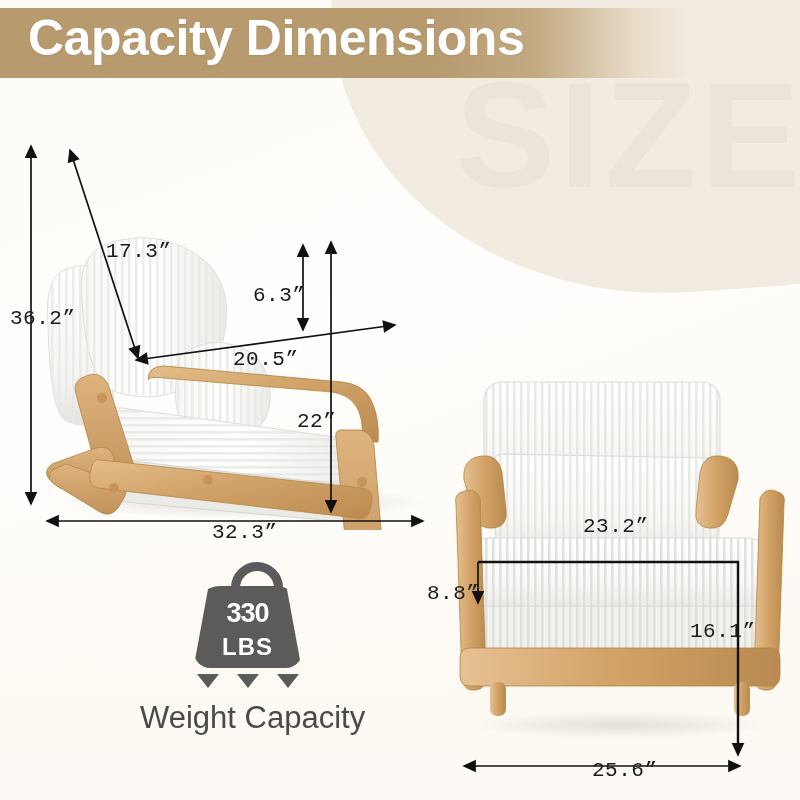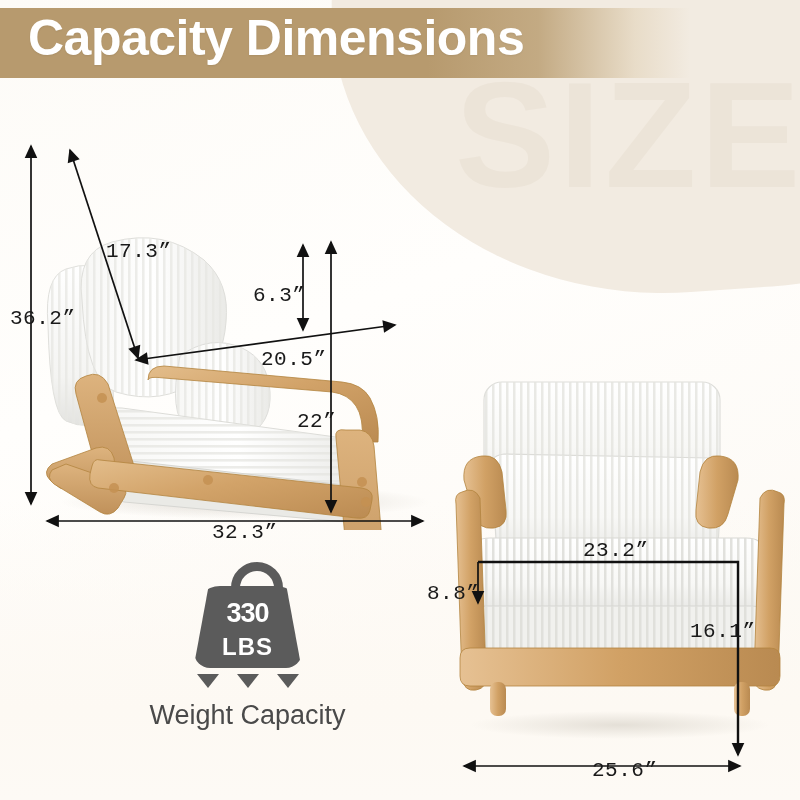--- a/index.html
+++ b/index.html
@@ -85,21 +85,21 @@
     letter-spacing:1px;
   }
   .tri-row{display:flex;justify-content:center;gap:18px;margin-top:4px;}
   .tri{
     width:0;height:0;
     border-left:11px solid transparent;
     border-right:11px solid transparent;
     border-top:14px solid #5b5b5b;
   }
   .weight-label{
-    margin-top:12px;font-size:27px;color:#4a4a4a;
+    margin-top:12px;font-size:31px;color:#4a4a4a;
     font-family:"Liberation Sans", sans-serif;
     white-space:nowrap;
   }
 </style>
 </head>
 <body>
 
 <div id="stage">
 
   <div class="bg-blob"></div>
@@ -197,21 +197,21 @@
     <line x1="136" y1="360" x2="395" y2="325" stroke="#111" stroke-width="1.7" marker-start="url(#ah2)" marker-end="url(#ah)"></line>
 
     <line x1="331" y1="242" x2="331" y2="512" stroke="#111" stroke-width="1.7" marker-start="url(#ah2)" marker-end="url(#ah)"></line>
 
     <line x1="47" y1="521" x2="423" y2="521" stroke="#111" stroke-width="1.7" marker-start="url(#ah2)" marker-end="url(#ah)"></line>
   </svg>
 
   <div class="dimtext" style="left:10px;top:300px;">36.2”</div>
   <div class="dimtext" style="left:106px;top:233px;">17.3”</div>
   <div class="dimtext" style="left:253px;top:277px;">6.3”</div>
-  <div class="dimtext" style="left:221px;top:341px;padding-left:40px;">20.5”</div>
+  <div class="dimtext" style="left:233px;top:341px;">20.5”</div>
   <div class="dimtext" style="left:297px;top:403px;">22”</div>
   <div class="dimtext" style="left:212px;top:514px;">32.3”</div>
 
   <svg class="chair" style="left:450px;top:370px;" width="340" height="380" viewBox="0 0 340 380">
     <defs>
       <linearGradient id="woodC" x1="0" y1="0" x2="1" y2="0">
         <stop offset="0%" stop-color="#e6c193"></stop>
         <stop offset="50%" stop-color="#d1a165"></stop>
         <stop offset="100%" stop-color="#b98a51"></stop>
       </linearGradient>
@@ -266,21 +266,21 @@
 
     <line x1="58" y1="62" x2="58" y2="103" stroke="#111" stroke-width="1.7" marker-end="url(#ah)"></line>
 
     <polyline points="58,62 318,62 318,252" fill="none" stroke="#111" stroke-width="2.4"></polyline>
 
     <line x1="44" y1="266" x2="320" y2="266" stroke="#111" stroke-width="1.7" marker-start="url(#ah2)" marker-end="url(#ah)"></line>
 
     <line x1="318" y1="230" x2="318" y2="255" stroke="#111" stroke-width="1.7" marker-end="url(#ah)"></line>
   </svg>
 
-  <div class="dimtext" style="left:583px;top:532px;">23.2”</div>
+  <div class="dimtext" style="left:583px;top:508px;">23.2”</div>
   <div class="dimtext" style="left:427px;top:575px;">8.8”</div>
   <div class="dimtext" style="left:690px;top:613px;">16.1”</div>
   <div class="dimtext" style="left:592px;top:752px;">25.6”</div>
 
   <div class="weight-wrap">
     <div class="weight-icon">
       <div class="w-ring"></div>
       <div class="w-body"></div>
       <div class="w-num">330</div>
       <div class="w-lbs">LBS</div>

